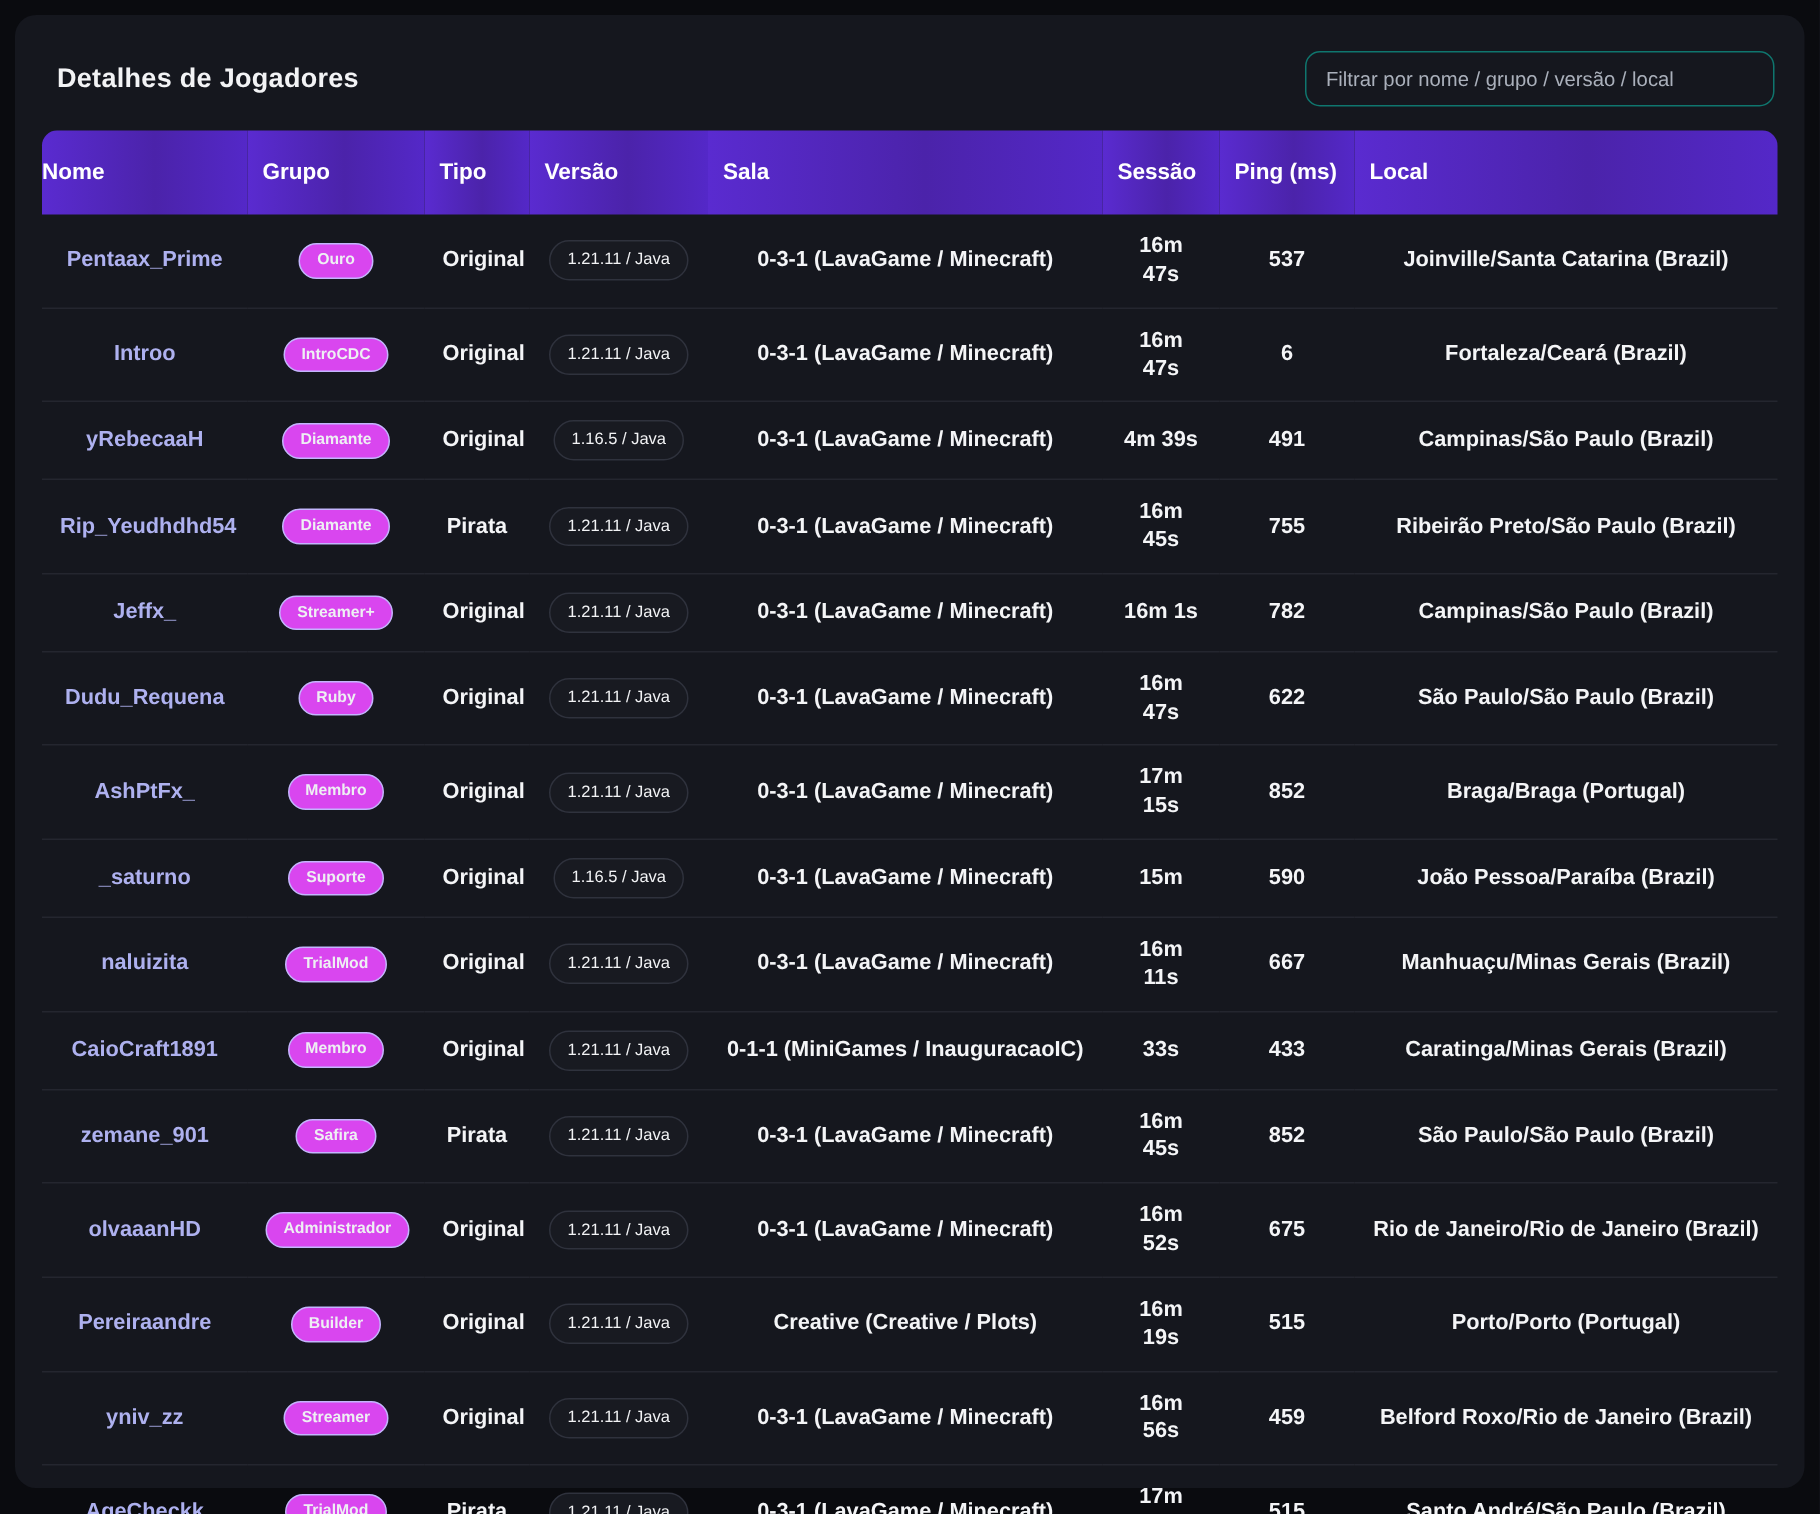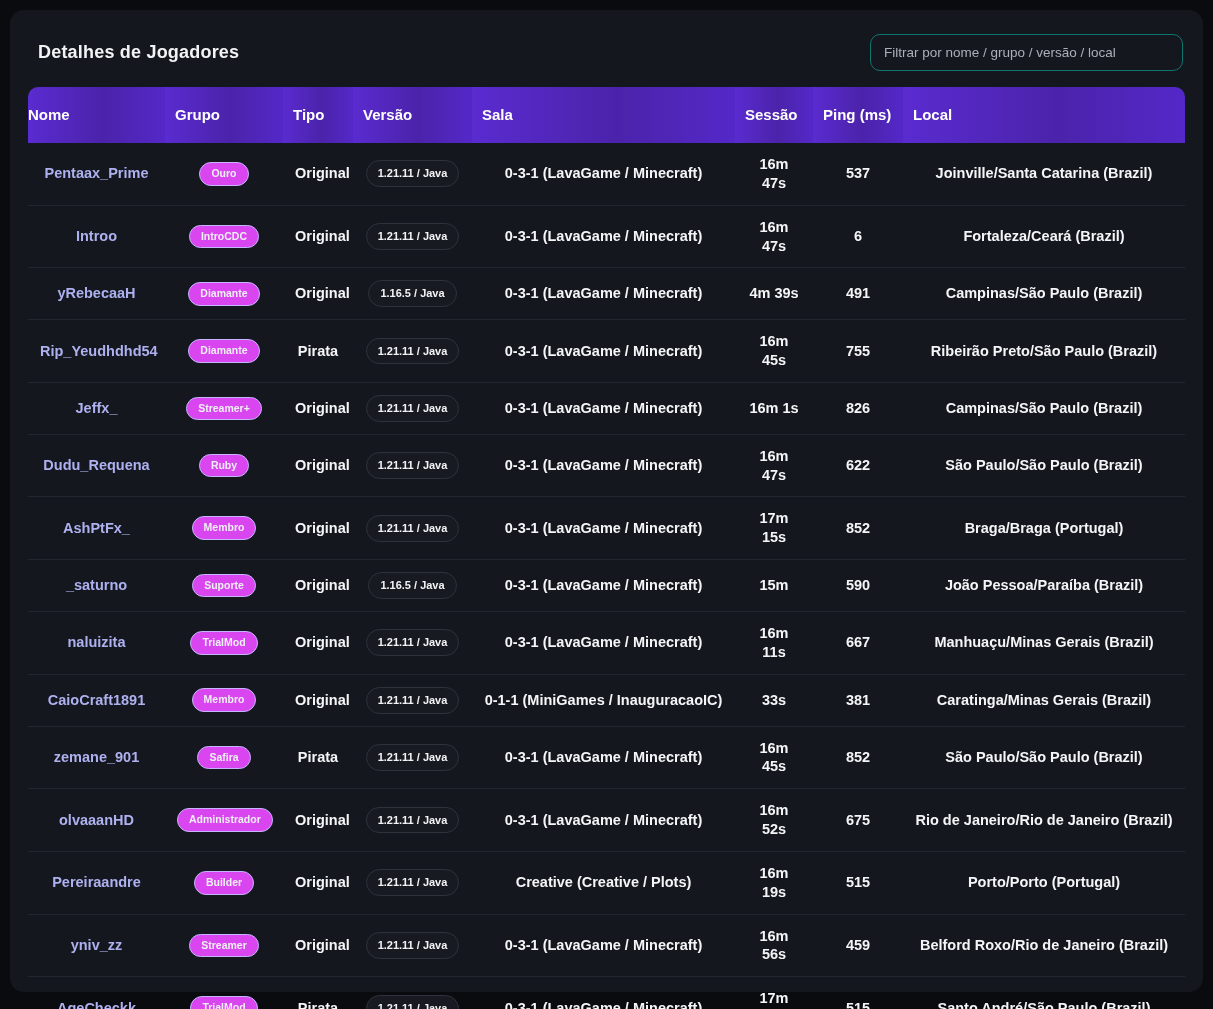--- a/index.html
+++ b/index.html
@@ -99,21 +99,21 @@
     color: #eef0f3;
     white-space: nowrap;
   }
   .pill-version {
     display: inline-block;
     background: #181a21;
     border: 1px solid #2f323d;
     border-radius: 15px;
     padding: 5px 11px;
     font-size: 11px;
-    font-weight: 700;
+    font-weight: 400;
     color: #f2f3f5;
     line-height: 1.35;
     max-width: 100px;
   }
 </style>
 </head>
 <body>
 
 <div class="card">
   <div class="card-header">
@@ -189,21 +189,21 @@
     <td>Ribeirão Preto/São Paulo (Brazil)</td>
   </tr>
 
   <tr class="player-row">
     <td><span class="player-name">Jeffx_</span></td>
     <td><span class="badge">Streamer+</span></td>
     <td>Original</td>
     <td><span class="pill-version">1.21.11 / Java</span></td>
     <td>0-3-1 (LavaGame / Minecraft)</td>
     <td>16m 1s</td>
-    <td>826</td>
+    <td>782</td>
     <td>Campinas/São Paulo (Brazil)</td>
   </tr>
 
   <tr class="player-row">
     <td><span class="player-name">Dudu_Requena</span></td>
     <td><span class="badge">Ruby</span></td>
     <td>Original</td>
     <td><span class="pill-version">1.21.11 / Java</span></td>
     <td>0-3-1 (LavaGame / Minecraft)</td>
     <td>16m 47s</td>
@@ -244,21 +244,21 @@
     <td>Manhuaçu/Minas Gerais (Brazil)</td>
   </tr>
 
   <tr class="player-row">
     <td><span class="player-name">CaioCraft1891</span></td>
     <td><span class="badge">Membro</span></td>
     <td>Original</td>
     <td><span class="pill-version">1.21.11 / Java</span></td>
     <td>0-1-1 (MiniGames / InauguracaoIC)</td>
     <td>33s</td>
-    <td>381</td>
+    <td>433</td>
     <td>Caratinga/Minas Gerais (Brazil)</td>
   </tr>
 
   <tr class="player-row">
     <td><span class="player-name">zemane_901</span></td>
     <td><span class="badge">Safira</span></td>
     <td>Pirata</td>
     <td><span class="pill-version">1.21.11 / Java</span></td>
     <td>0-3-1 (LavaGame / Minecraft)</td>
     <td>16m 45s</td>

